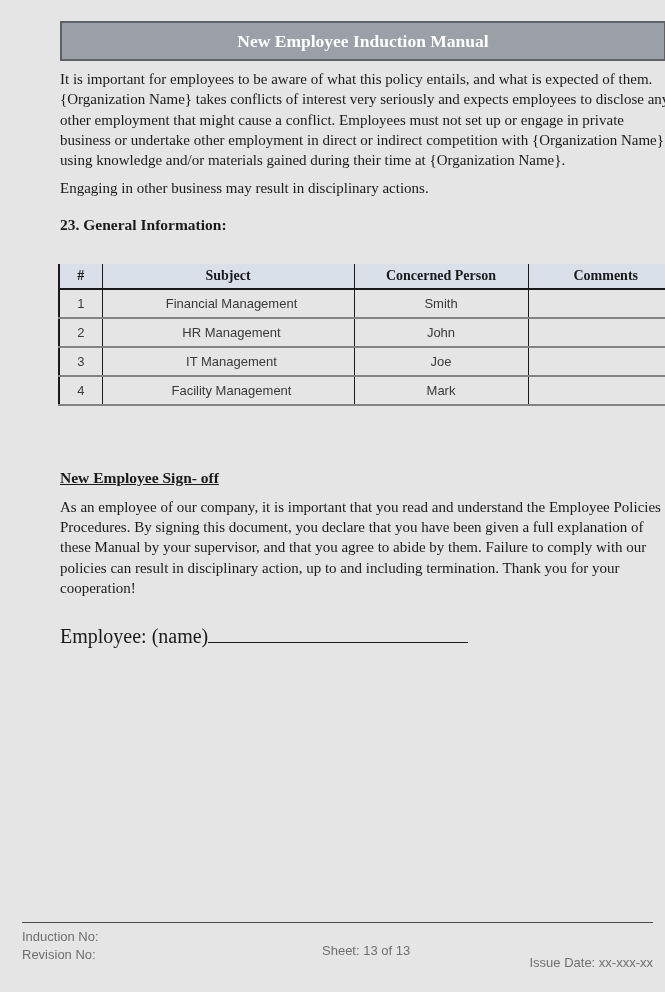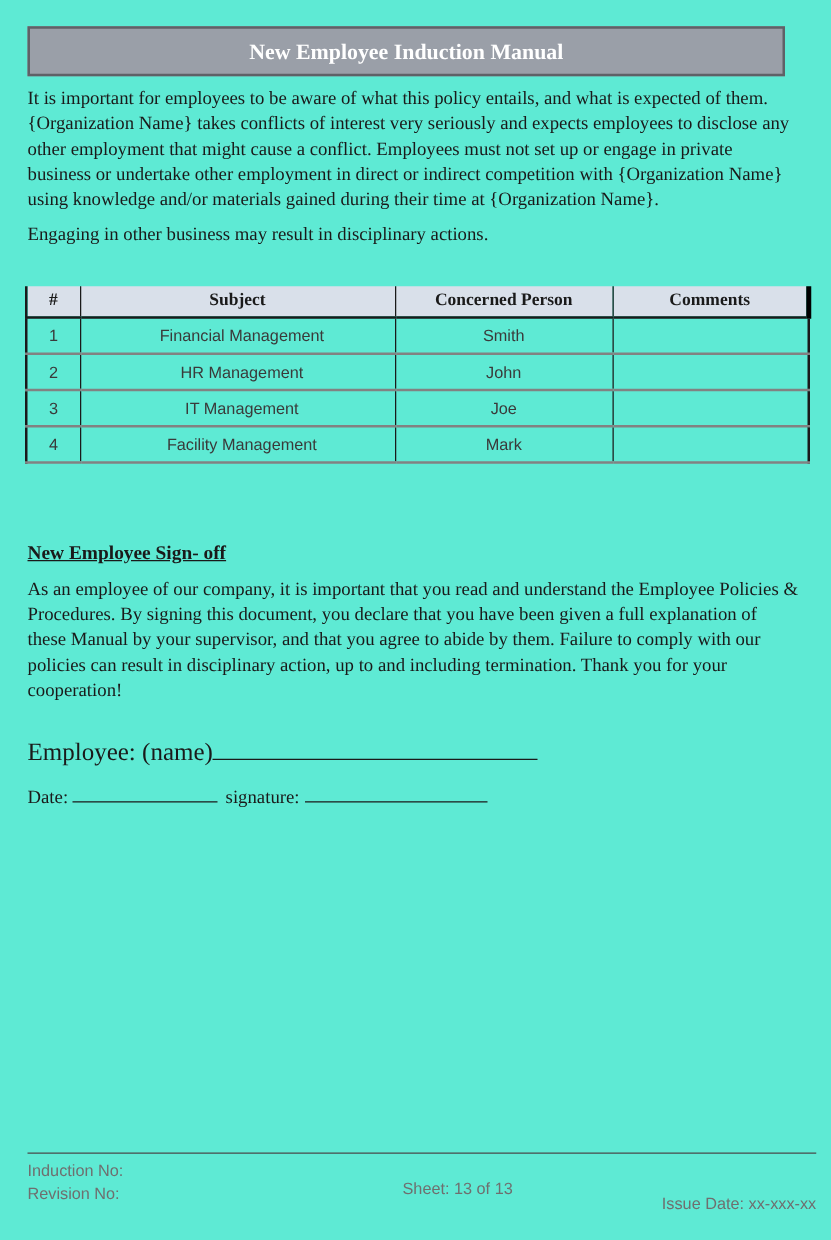--- a/index.html
+++ b/index.html
@@ -1,24 +1,25 @@
 <!DOCTYPE html>
 <html><head>
 <meta charset="utf-8">
 <style>
   * { margin: 0; padding: 0; box-sizing: border-box; }
   html, body { background: #ffffff; }
   .page {
     position: relative;
     width: 665px;
     height: 992px;
-    background: #5eead4;
+    background: #e5e5e5;
     font-family: "Liberation Serif", serif;
     color: #1a1a1a;
     overflow: hidden;
+    padding-left: 38px;
   }
   .content { padding: 21px 22px 0 22px; }
 
   
   .banner {
     width: 606px;
     height: 40px;
     background: #9a9fa8;
     border: 2px solid #5f6167;
     display: flex;
@@ -139,20 +140,21 @@
 <div class="page">
   <div class="content">
 
     <div class="banner">
       <span class="banner-text">New Employee Induction Manual</span>
     </div>
 
     <p class="para">It is important for employees to be aware of what this policy entails, and what is expected of them. {Organization Name} takes conflicts of interest very seriously and expects employees to disclose any other employment that might cause a conflict.  Employees must not set up or engage in private business or undertake other employment in direct or indirect competition with {Organization Name} using knowledge and/or materials gained during their time at {Organization Name}.</p>
     <p class="para">Engaging in other business may result in disciplinary actions.</p>
 
+    <h2 class="section-heading">23. General Information:</h2>
 
     <table class="gi-table">
       <colgroup>
         <col style="width:43px">
           <col style="width:252px">
           <col style="width:174px">
           <col style="width:157px">
       </colgroup>
       <tbody>
       <tr>
@@ -187,23 +189,20 @@
       </tr>
     </tbody>
       </table>
 
     <h2 class="signoff-heading">New Employee Sign- off</h2>
     <p class="signoff-para">As an employee of our company, it is important that you read and understand the Employee Policies &amp; Procedures. By signing this document, you declare that you have been given a full explanation of these Manual by your supervisor, and that you agree to abide by them. Failure to comply with our policies can result in disciplinary action, up to and including termination. Thank you for your cooperation!</p>
 
     <div class="fill-line">
       <span>Employee: (name)</span><span class="blank blank-employee"></span>
     </div>
-    <div class="fill-line2">
-      <span>Date:</span><span class="blank blank-date"></span><span class="sig-label">signature:</span><span class="blank blank-signature"></span>
-    </div>
 
   </div>
 
   <div class="footer">
     <div class="footer-row">
       <span>Induction No:</span>
       <span class="footer-sheet">Sheet: 13 of 13</span>
     </div>
     <div class="footer-row">
       <span>Revision No:</span>

